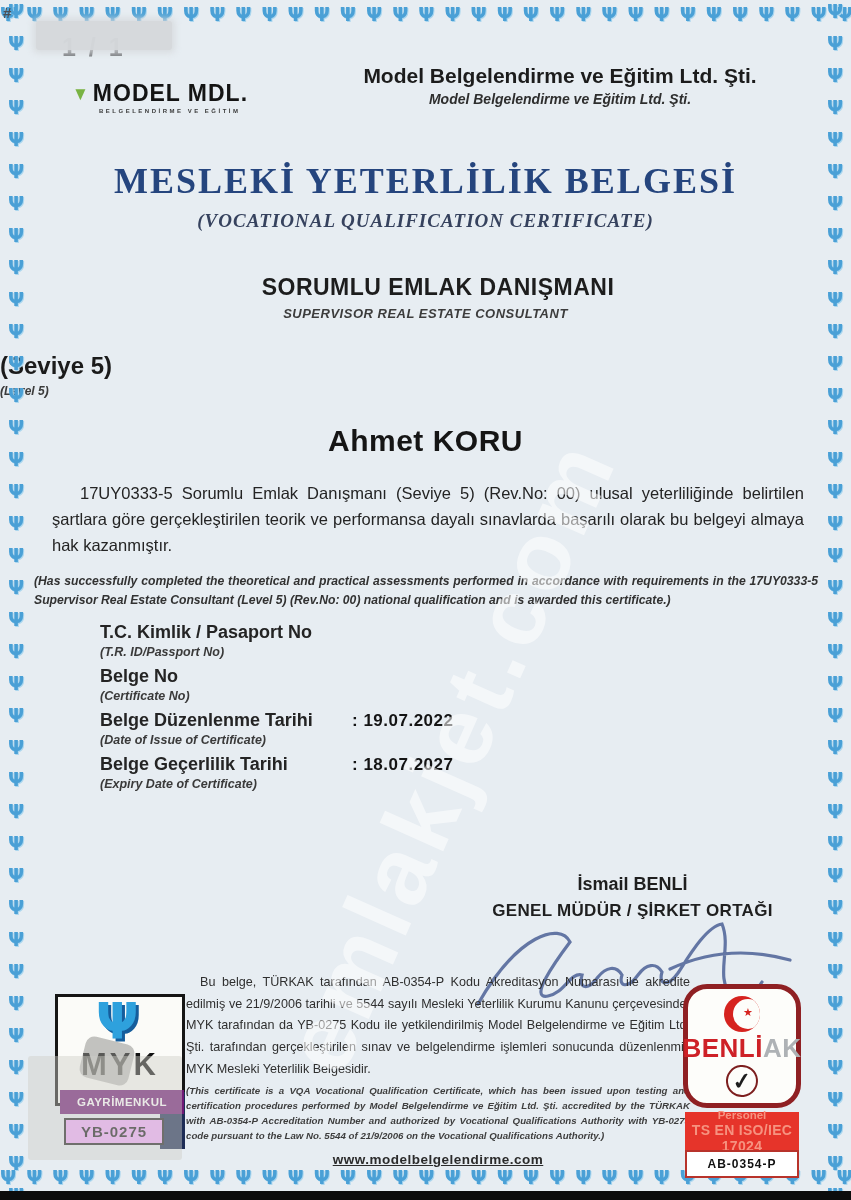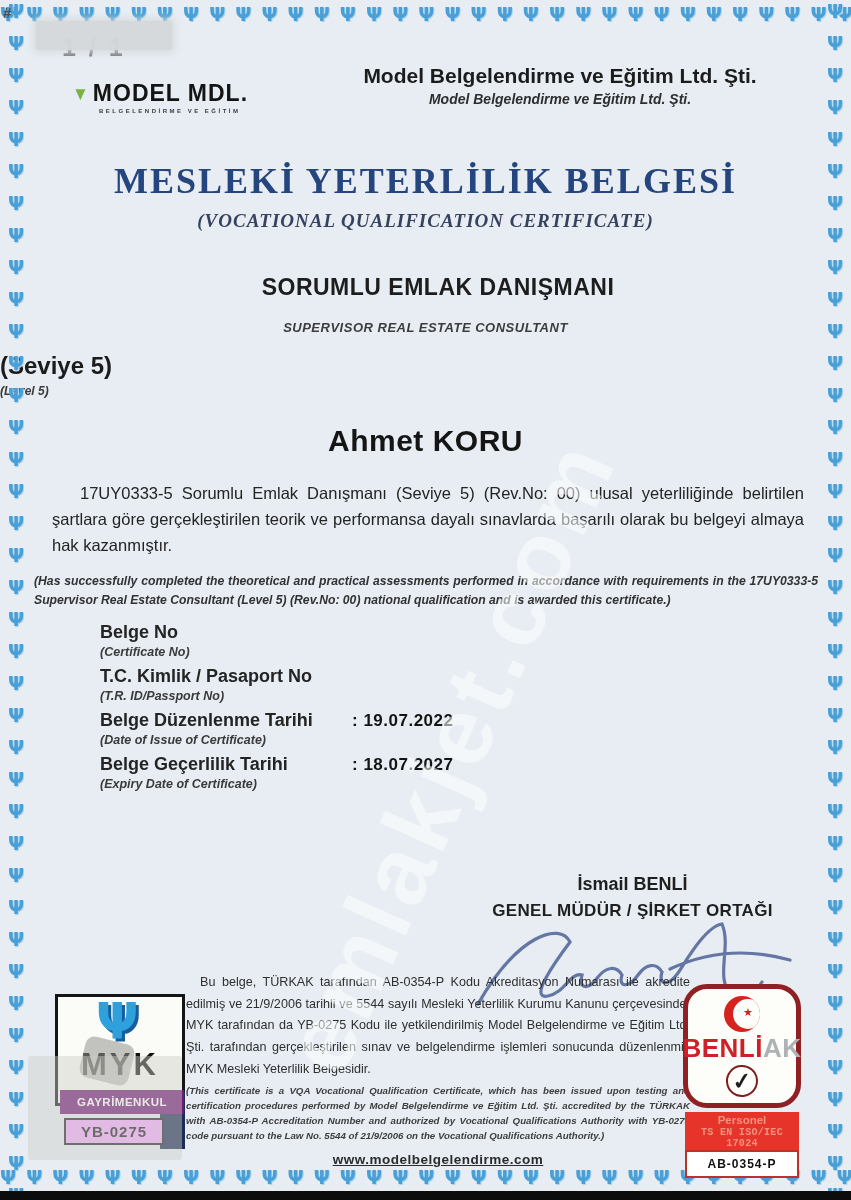--- a/index.html
+++ b/index.html
@@ -42,21 +42,21 @@
   .header-co .i { font-size:14px; font-weight:700; font-style:italic; color:#2e2e2e; margin-top:3px; }
 
   .title-wrap { position:absolute; left:0; width:100%; top:160px; text-align:center;
                 font-family:"Liberation Serif", serif; }
   .title-main { font-size:36px; font-weight:700; letter-spacing:2px; color:#25457e; }
   .title-sub  { font-size:19px; font-weight:700; font-style:italic; letter-spacing:1px;
                 color:#36425e; margin-top:8px; }
 
   .occ-wrap { position:absolute; left:0; width:100%; top:274px; text-align:center; }
   .occ-tr { font-size:23px; font-weight:700; color:#1d1d1d; letter-spacing:0.5px;margin-left:25px; }
-  .occ-en { font-size:13px; font-weight:700; font-style:italic; color:#3c3c3c; margin-top:19px; letter-spacing:0.5px; }
+  .occ-en { font-size:13px; font-weight:700; font-style:italic; color:#3c3c3c; margin-top:5px; letter-spacing:0.5px; }
 
   .lvl-wrap { position:absolute; left:0; width:100%; top:352px; }
   .lvl-tr { font-size:24px; font-weight:700; color:#1b1b1b; }
   .lvl-en { font-size:12px; font-weight:700; font-style:italic; color:#3c3c3c; margin-top:4px; }
 
   .holder { position:absolute; left:0; width:100%; top:424px; text-align:center;
             font-size:30px; font-weight:700; color:#151515; letter-spacing:0.5px; }
 
   .body-tr { position:absolute; left:52px; top:480px; width:752px; font-size:16.5px;
              line-height:1.58; text-align:justify; text-indent:28px; color:#242424; font-weight:500; }
@@ -119,21 +119,21 @@
   .cres .st { position:absolute; color:#d6231f; font-size:11px; left:19px; top:11px; line-height:1; }
   .turkak-word { margin-top:3px; font-size:26px; font-weight:800; letter-spacing:0.5px; line-height:1; }
   .turkak-word .t { color:#ce2127; } .turkak-word .a { color:#aeb2b5; }
   .chk { margin-top:4px; width:32px; height:32px; border:2.5px solid #7d1f1f; border-radius:50%;
          display:flex; align-items:center; justify-content:center; font-size:23px; color:#1d1d1d;
          font-weight:700; transform:rotate(-6deg); }
   .personel-box { position:absolute; left:685px; top:1112px; width:114px; height:38px;
                   background:#e6342a; color:#f69380; text-align:center; z-index:4;
                   display:flex; flex-direction:column; justify-content:center; gap:1px; }
   .personel-box .p1 { font-size:11.5px; font-weight:800; }
-  .personel-box .p2 { font-size:10px; font-weight:700; letter-spacing:0.3px;font-family:Liberation Mono, monospace; }
+  .personel-box .p2 { font-size:14px; font-weight:700; letter-spacing:0.3px; }
   .ab-box { position:absolute; left:685px; top:1150px; width:114px; height:28px;
             background:#fff; border:2px solid #b8332b; color:#111; z-index:4;
             display:flex; align-items:center; justify-content:center;
             font-size:12px; font-weight:800; letter-spacing:1px; }
 </style>
 </head>
 <body>
 
 <div class="page">
 
@@ -176,31 +176,31 @@
   </div>
 
   <div class="holder">Ahmet KORU</div>
 
   <div class="body-tr">17UY0333-5 Sorumlu Emlak Danışmanı (Seviye 5) (Rev.No: 00) ulusal yeterliliğinde belirtilen şartlara göre gerçekleştirilen teorik ve performansa dayalı sınavlarda başarılı olarak bu belgeyi almaya hak kazanmıştır.</div>
   <div class="body-en">(Has successfully completed the theoretical and practical assessments performed in accordance with requirements in the 17UY0333-5 Supervisor Real Estate Consultant (Level 5) (Rev.No: 00) national qualification and is awarded this certificate.)</div>
 
   <div class="fields">
     <div class="frow">
       <div class="fline">
+        <span class="flabel">T.C. Kimlik / Pasaport No</span>
+        <span class="fvalue"></span>
+      </div>
+      <div class="fsub">(T.R. ID/Passport No)</div>
+    </div>
+    <div class="frow">
+      <div class="fline">
         <span class="flabel">Belge No</span>
         <span class="fvalue"></span>
       </div>
       <div class="fsub">(Certificate No)</div>
-    </div>
-    <div class="frow">
-      <div class="fline">
-        <span class="flabel">T.C. Kimlik / Pasaport No</span>
-        <span class="fvalue"></span>
-      </div>
-      <div class="fsub">(T.R. ID/Passport No)</div>
     </div>
     <div class="frow">
       <div class="fline">
         <span class="flabel">Belge Düzenlenme Tarihi</span>
         <span class="fvalue">:  19.07.2022</span>
       </div>
       <div class="fsub">(Date of Issue of Certificate)</div>
     </div>
     <div class="frow">
       <div class="fline">

